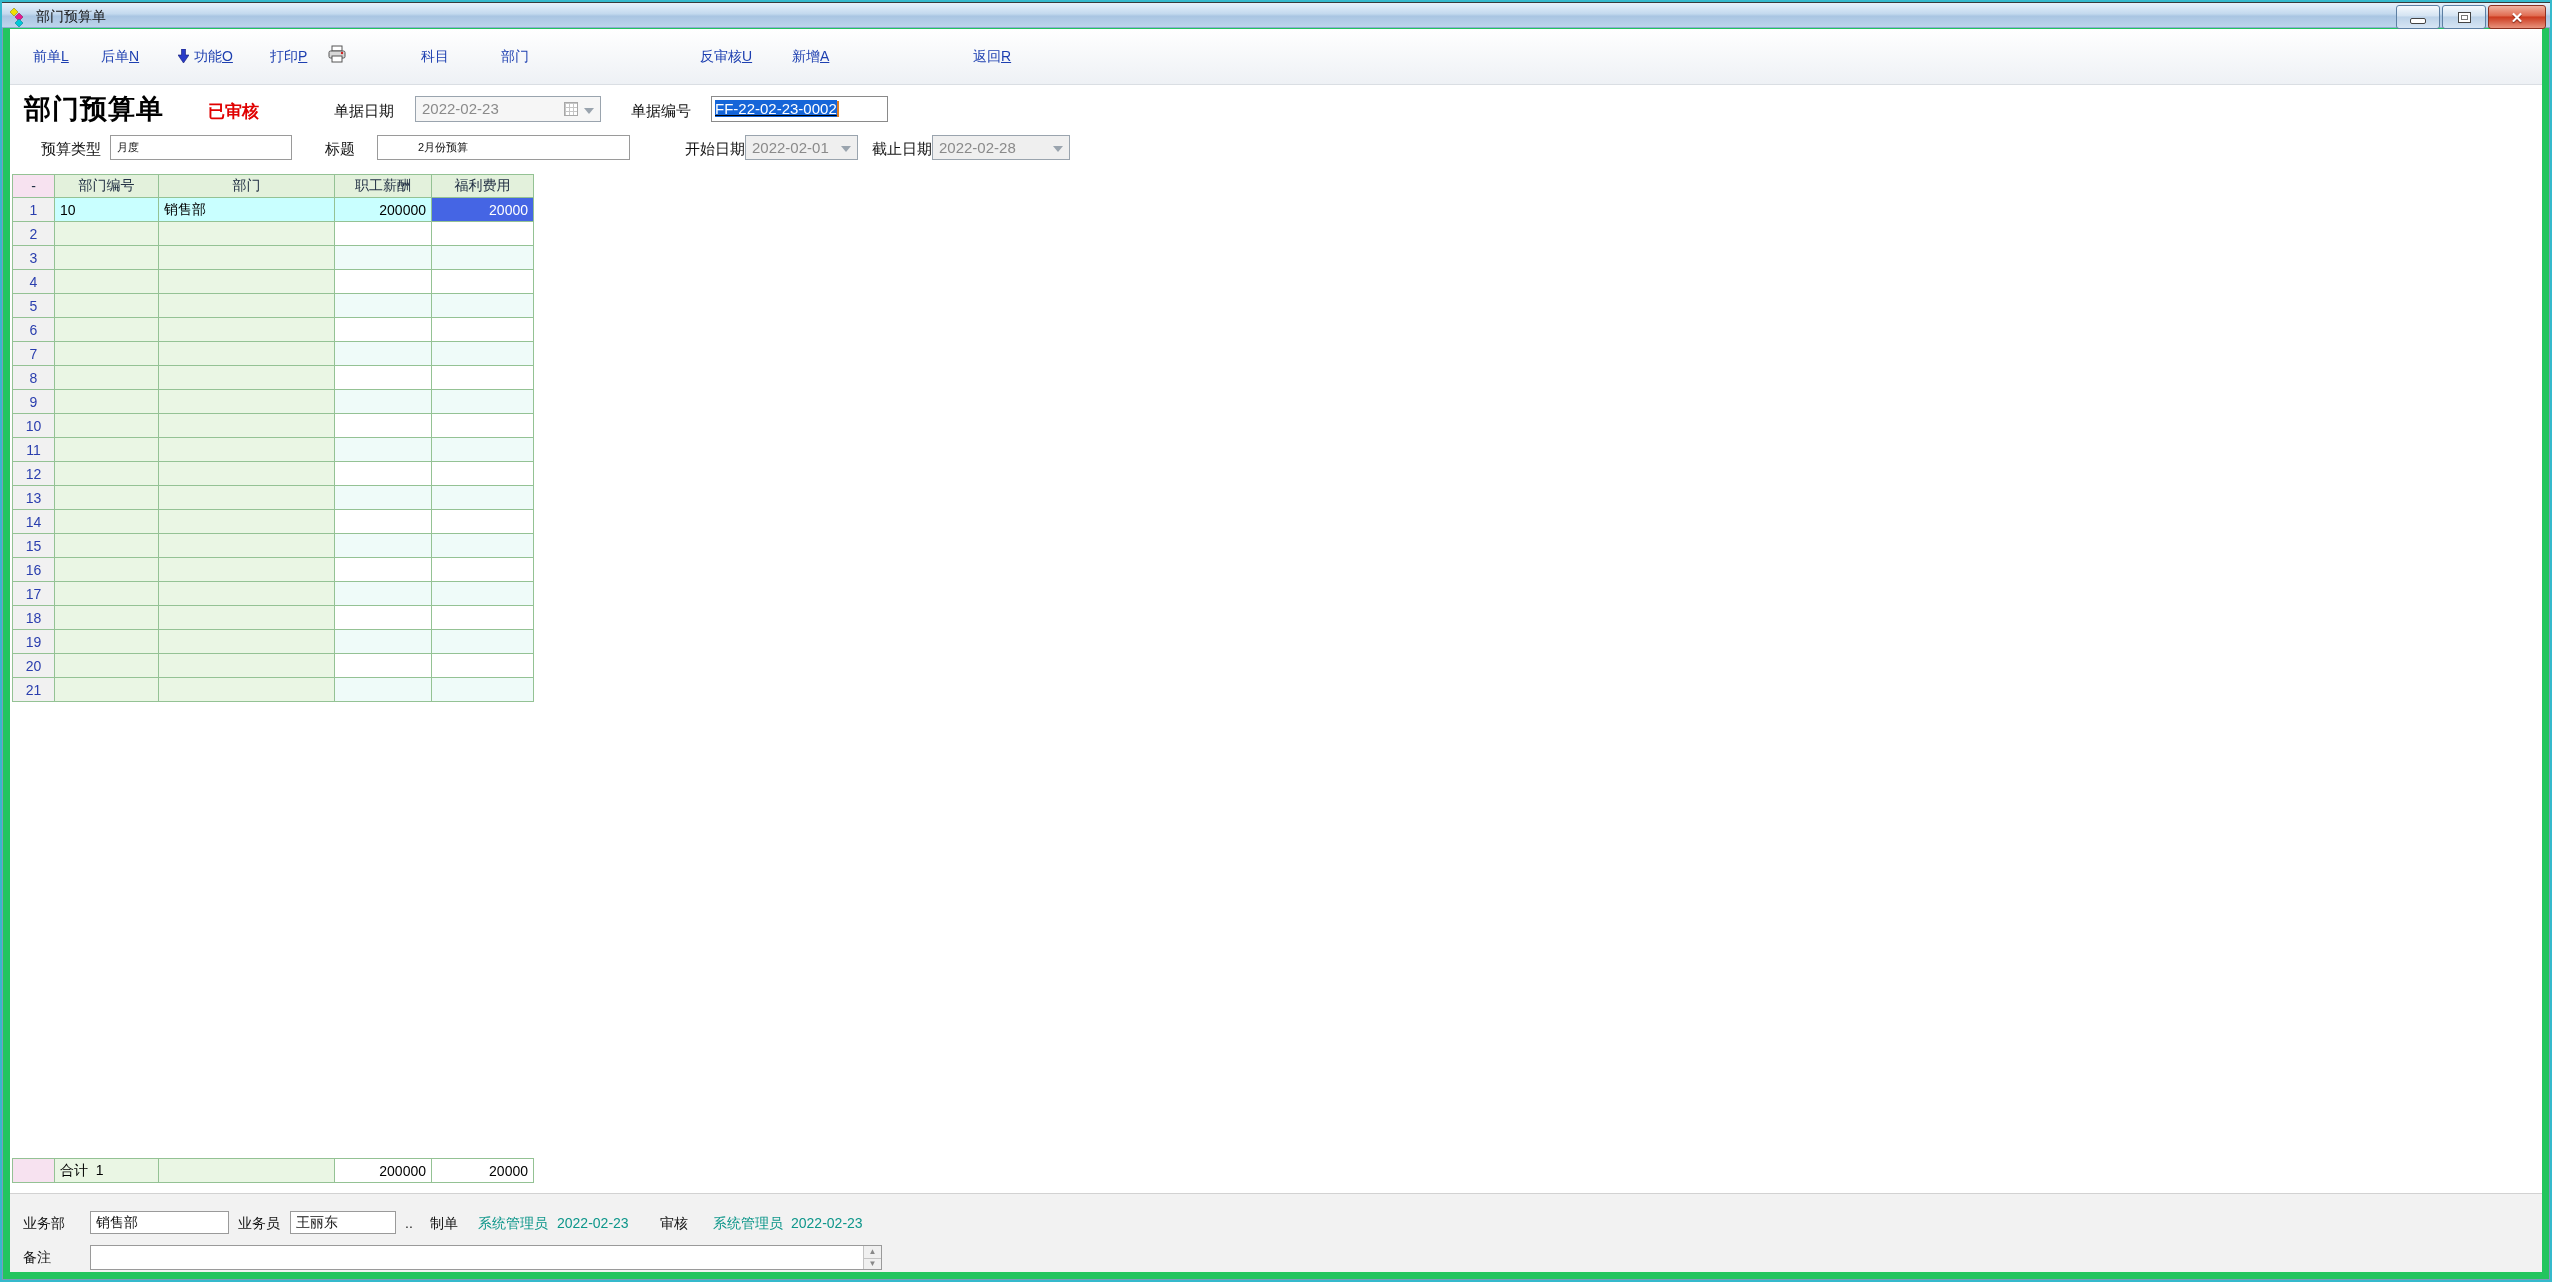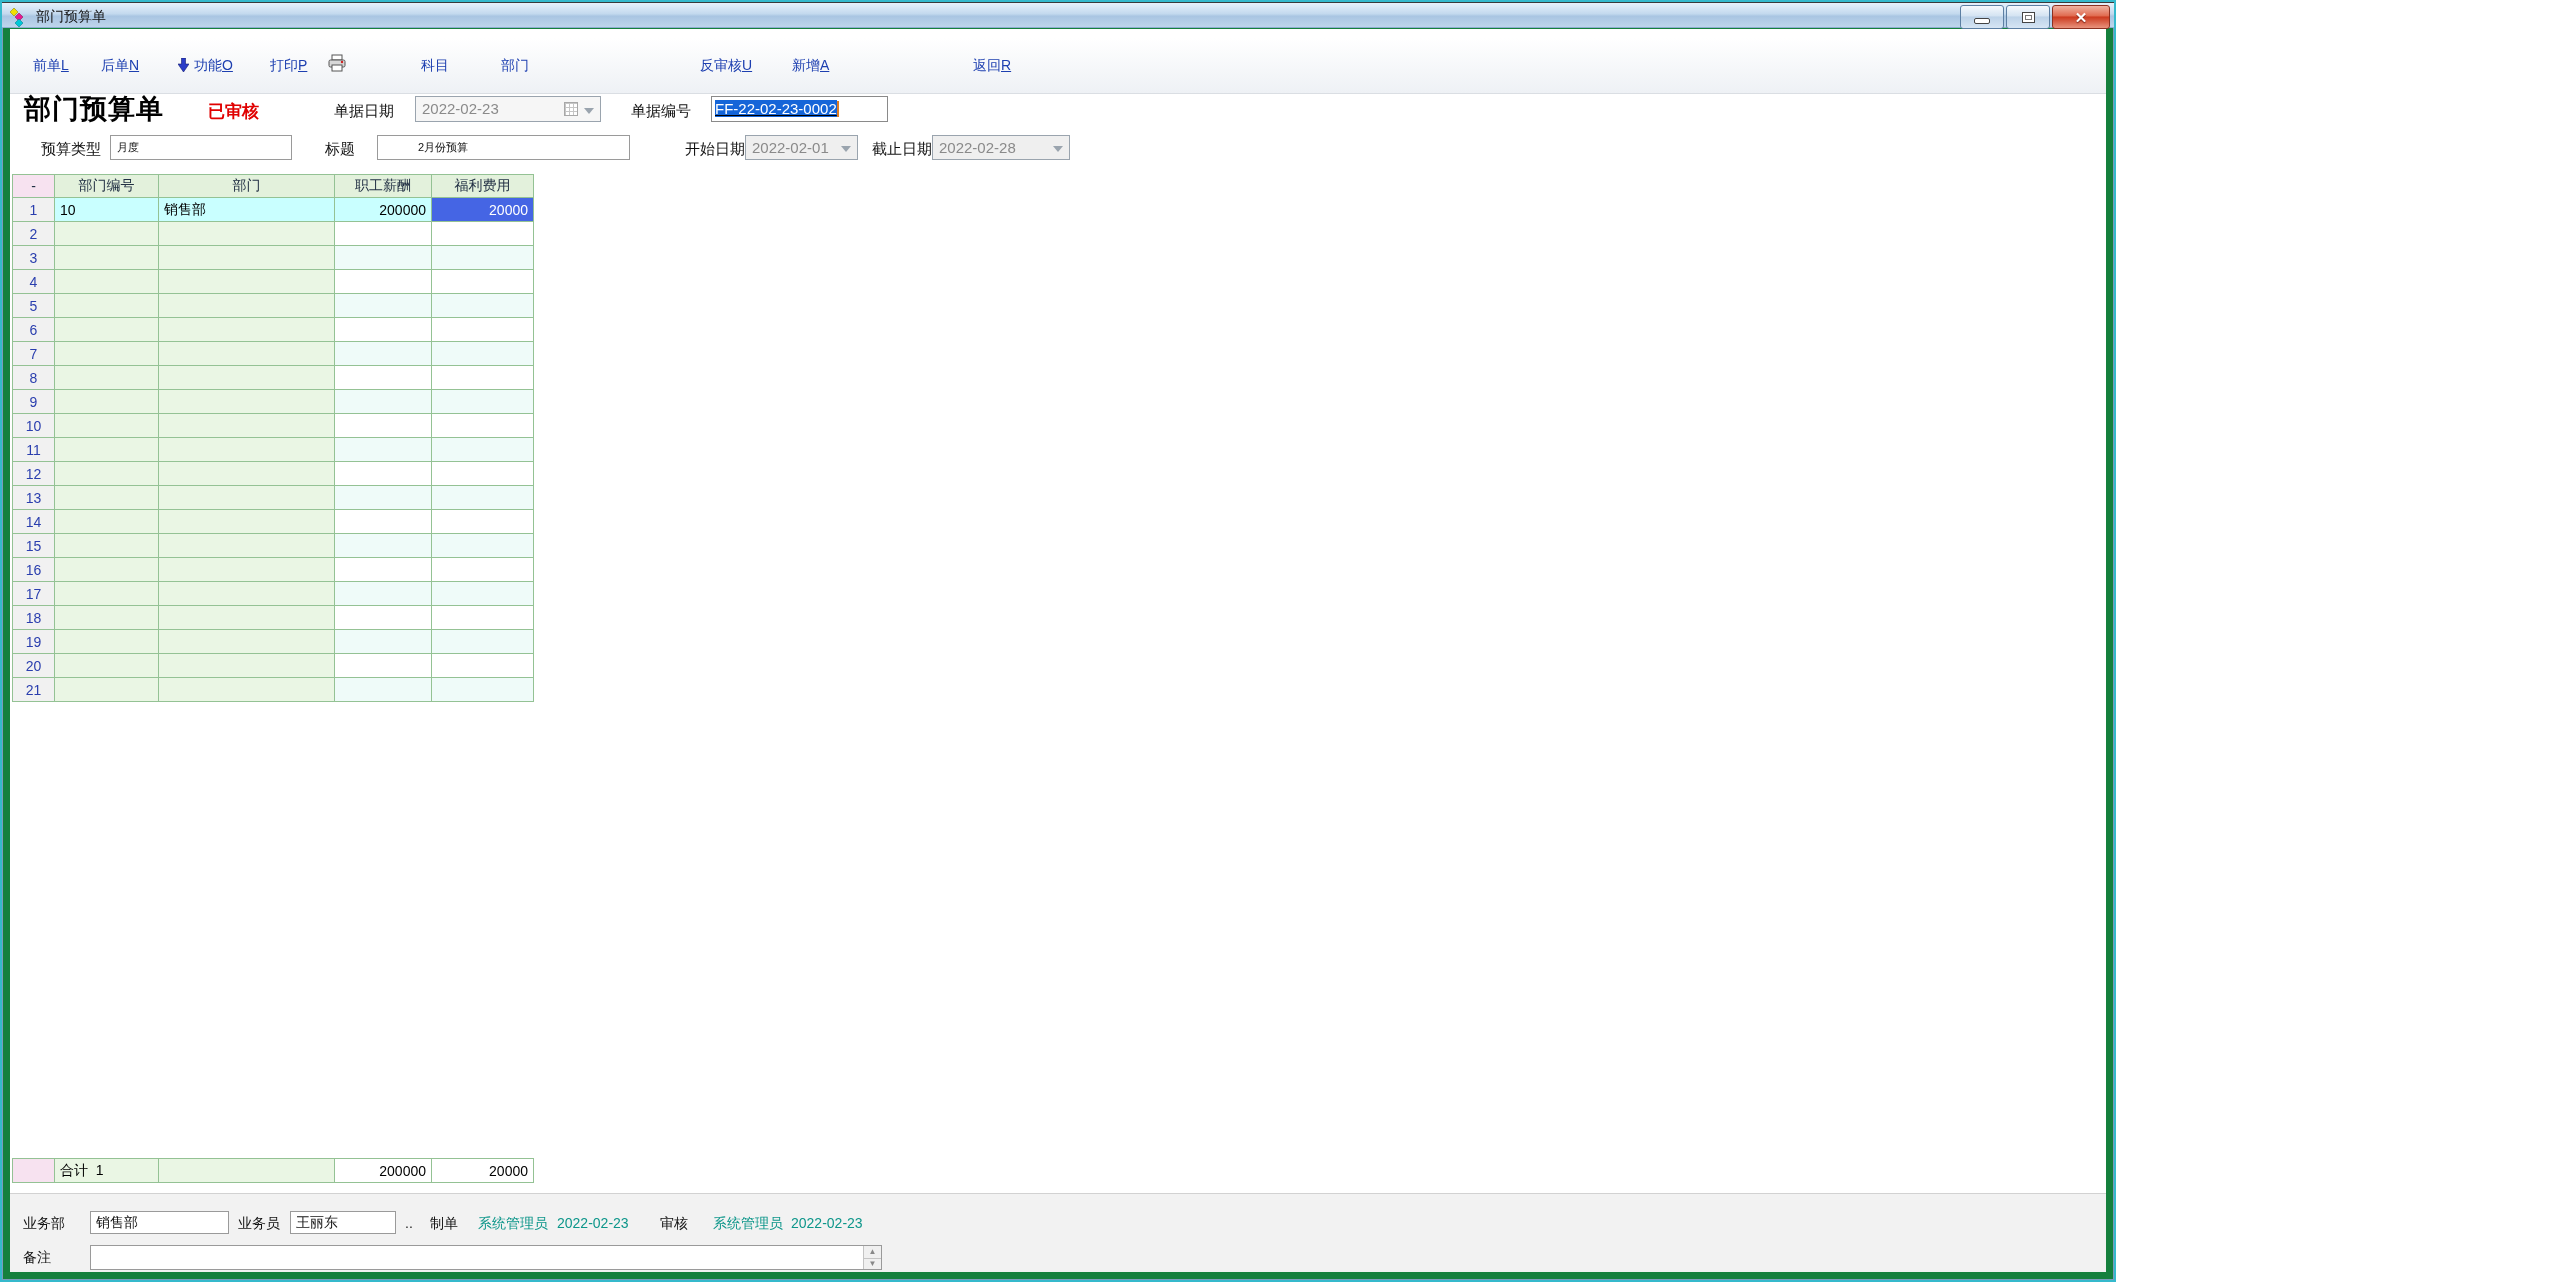--- a/index.html
+++ b/index.html
@@ -1,18 +1,18 @@
 <!DOCTYPE html>
 <html><head>
 <meta charset="utf-8">
 <style>
   * { box-sizing: border-box; margin: 0; padding: 0; }
   html,body { width:2552px; height:1282px; overflow:hidden; font-family:"Liberation Sans",sans-serif; }
 
-  .window { position:relative; width:2116px; height:1282px; background:#15803d;
+  .window { position:relative; width:2552px; height:1282px; background:#22c55e;
             border:2px solid #35b9cc; box-shadow: inset 0 0 0 1px #7c9cbc; }
 
   
   .titlebar { position:absolute; top:0; left:0; right:0; height:26px;
               background:linear-gradient(180deg,#e7f1fb 0%,#c3d9ee 45%,#a9c5e2 55%,#bed5ec 100%);
               border-top:1px solid #3a3a3a; border-bottom:1px solid #8fadd0; }
   .app-icon { position:absolute; left:8px; top:4px; width:20px; height:20px; }
   .title-text { position:absolute; left:34px; top:5px; font-size:14px; color:#111; }
   .winbtns { position:absolute; right:4px; top:2px; display:flex; }
   .winbtn { width:44px; height:24px; margin-left:2px; border:1px solid #5c7fa3; border-radius:3px;
@@ -21,21 +21,21 @@
   .winbtn.close { width:58px; border-color:#8c3020;
             background:linear-gradient(180deg,#f0b3a2,#e06b50 45%,#cc3a1f 50%,#e8927c); }
   .glyph-min { width:16px; height:6px; background:#fff; border:1px solid #444; border-radius:2px; margin-top:7px; }
   .glyph-max { width:13px; height:11px; background:#fff; border:1px solid #444; box-shadow:inset 0 0 0 2px #fff, inset 0 0 0 3px #777; }
   .glyph-close { color:#fff; font-size:15px; font-weight:bold; text-shadow:0 1px 1px #70180a; line-height:1; }
 
   
   .content { position:absolute; left:8px; top:27px; right:8px; bottom:8px; background:#fff; overflow:hidden; }
 
   
-  .toolbar { position:absolute; left:0; top:9px; width:100%; height:56px;
+  .toolbar { position:absolute; left:0; top:0; width:100%; height:56px;
              background:linear-gradient(180deg,#ffffff,#eef1f5); border-bottom:1px solid #dadee3; }
   .tbi { position:absolute; top:19px; font-size:14px; color:#1d3fb0; cursor:pointer; white-space:nowrap; }
   .tbi .hk { text-decoration:underline; }
   .tbi svg { vertical-align:-2px; margin-right:5px; }
   .tb-printer { position:absolute; top:16px; }
 
   
   .heading { position:absolute; left:14px; top:62px; font-size:27px; font-weight:bold; color:#000; letter-spacing:1px; }
   .status { position:absolute; left:198px; top:71px; font-size:17px; font-weight:bold; color:#e00000; }
   .flabel { position:absolute; font-size:15px; color:#111; white-space:nowrap; }

